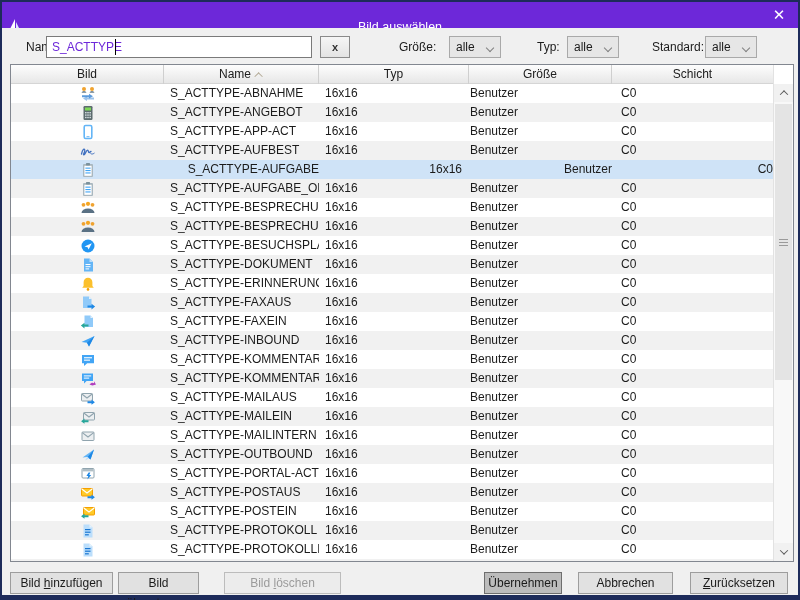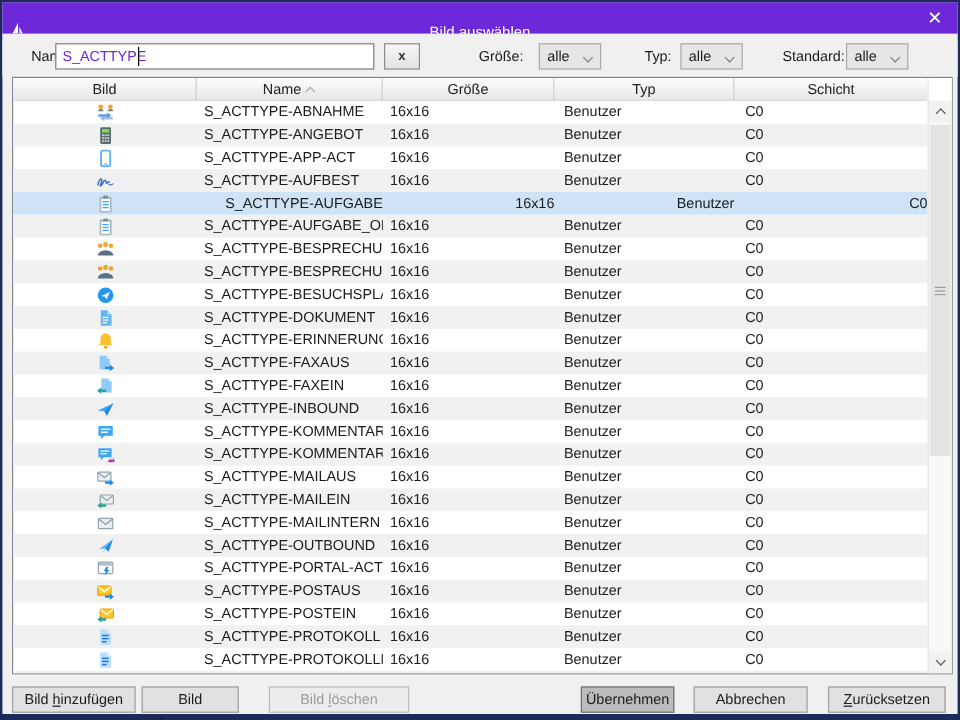--- a/index.html
+++ b/index.html
@@ -119,22 +119,22 @@
       <span class="chev"></span>
     </div>
   </div>
 
   <div class="table">
     <div class="thead">
       <div class="th c0">Bild</div>
       <div class="th c1">
         <span>Name</span><span class="sort-chev"></span>
       </div>
+      <div class="th c3">Typ</div>
       <div class="th c2">Größe</div>
-      <div class="th c3">Typ</div>
       <div class="th c4">Schicht</div>
     </div>
     <div class="tbody" id="tbody">
         <div class="tr">
           <div class="td c0">
             <svg viewBox="0 0 16 16">
               <circle cx="4" cy="3" r="2" fill="#f0a330"></circle>
               <circle cx="12" cy="3" r="2" fill="#f0a330"></circle>
               <path d="M1.5 6.8 a2.6 2.6 0 0 1 5 0z" fill="#6a7f8c"></path>
               <path d="M9.5 6.8 a2.6 2.6 0 0 1 5 0z" fill="#6a7f8c"></path>

